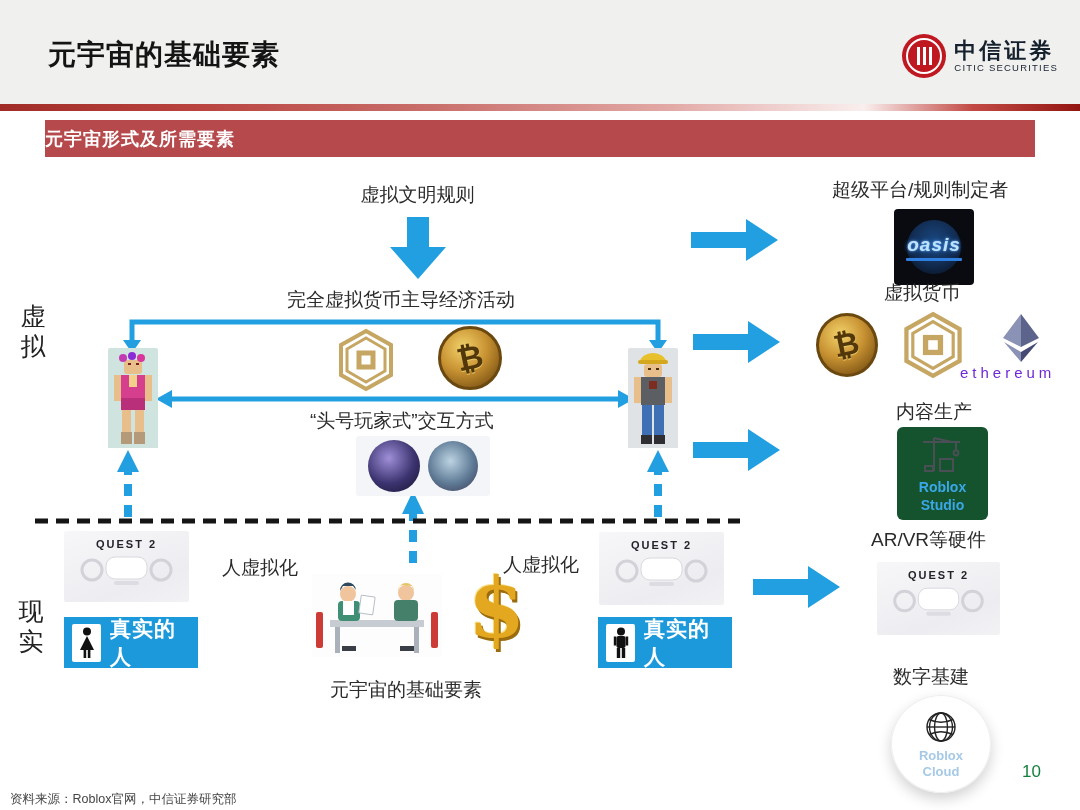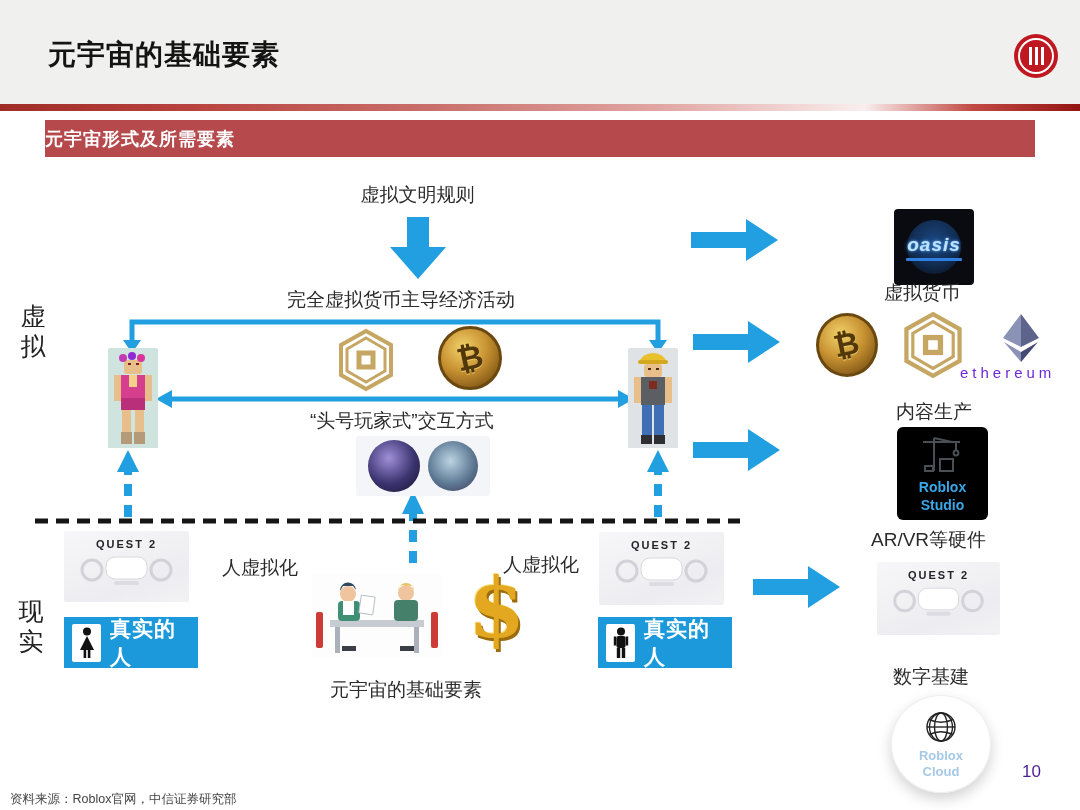--- a/index.html
+++ b/index.html
@@ -43,50 +43,54 @@
   .dollar{font-family:"DejaVu Serif","Liberation Serif",serif;font-weight:bold;
           color:#e3a81f;text-shadow:2px 3px 0 #9a6c0d,-1px -1px 0 #f8e08a;}
   
   .oasis{background:#0a0b10;border-radius:4px;display:flex;flex-direction:column;align-items:center;justify-content:center;overflow:hidden;position:relative;}
   .oasis .globe{position:absolute;width:54px;height:54px;border-radius:50%;
     background:radial-gradient(circle at 50% 40%,#1d4f8d 0%,#123059 55%,#060a14 100%);opacity:.9;}
   .oasis .ot{position:relative;font-size:19px;font-weight:bold;font-style:italic;color:#bfe3ff;
     letter-spacing:1px;text-shadow:0 0 5px #2e7fe0,0 0 2px #9cd2ff;}
   .oasis .ob{position:relative;width:56px;height:3px;background:#2e7fe0;margin-top:2px;border-radius:1px;}
   
-  .studio{background:#000000;border-radius:6px;display:flex;flex-direction:column;align-items:center;justify-content:center;gap:4px;}
+  .studio{background:#14532d;border-radius:6px;display:flex;flex-direction:column;align-items:center;justify-content:center;gap:4px;}
   .studio .st{font-size:14px;font-weight:bold;color:var(--studio-blue,#3aa7e8);text-align:center;line-height:1.25;width:70px;}
   .cloud{background:#fff;border-radius:50%;box-shadow:0 6px 14px rgba(0,0,0,.18),0 0 0 1px #eee inset;
          display:flex;flex-direction:column;align-items:center;justify-content:center;gap:3px;}
   .cloud .ct{font-size:13px;font-weight:bold;color:var(--cloud-blue,#a5c9e6);text-align:center;line-height:1.2;width:64px;}
   .eth-word{font-size:15px;color:#6d28d9;letter-spacing:4px;}
   
   .avatar{border-radius:2px;overflow:hidden;}
   
   .games{background:#f3f5f8;border-radius:3px;display:flex;align-items:center;justify-content:center;gap:8px;}
   .gc{border-radius:50%;}
   .gc1{width:52px;height:52px;background:radial-gradient(circle at 40% 35%,#9f8fd8 0%,#3c3470 55%,#14122e 100%);}
   .gc2{width:50px;height:50px;background:radial-gradient(circle at 45% 40%,#bcd3e2 0%,#5f7b96 55%,#3a3550 100%);}
   .footer-src{left:10px;top:791px;font-size:12.5px;color:#444;}
-  .page-num{left:1022px;top:762px;font-size:17px;color:#4c1d95;}
+  .page-num{left:1022px;top:762px;font-size:17px;color:#15803d;}
 </style>
 </head>
 <body>
 
 <div class="slide">
 
   <div class="abs header"></div>
   <div class="abs page-title">元宇宙的基础要素</div>
   <div class="abs logo-wrap">
     <div class="logo-circle">
       <span class="logo-bars">
           <i></i>
           <i></i>
           <i></i>
         </span>
+    </div>
+    <div class="logo-text">
+      <span class="logo-cn">中信证券</span>
+      <span class="logo-en">CITIC SECURITIES</span>
     </div>
   </div>
   <div class="abs red-divider"></div>
 
   <div class="abs banner">
     <span>元宇宙形式及所需要素</span>
   </div>
 
   <svg class="abs" style="left:0;top:0;width:1080px;height:810px;pointer-events:none;" viewBox="0 0 1080 810">
     <g>
@@ -260,20 +264,21 @@
   <svg class="abs" style="left:693px;top:321px;" width="87" height="42" viewBox="0 0 87 42">
     <polygon points="0,13 55,13 55,0 87,21 55,42 55,29 0,29" fill="var(--accent-blue,#219fe0)"></polygon>
     </svg>
   <svg class="abs" style="left:693px;top:429px;" width="87" height="42" viewBox="0 0 87 42">
     <polygon points="0,13 55,13 55,0 87,21 55,42 55,29 0,29" fill="var(--accent-blue,#219fe0)"></polygon>
     </svg>
   <svg class="abs" style="left:753px;top:566px;" width="87" height="42" viewBox="0 0 87 42">
     <polygon points="0,13 55,13 55,0 87,21 55,42 55,29 0,29" fill="var(--accent-blue,#219fe0)"></polygon>
     </svg>
 
+  <div class="abs lbl" style="left:832px;top:177px;">超级平台/规则制定者</div>
   <div class="abs oasis" style="left:894px;top:209px;width:80px;height:76px;">
     <div class="globe"></div>
     <span class="ot">oasis</span>
     <div class="ob"></div>
   </div>
 
   <div class="abs lbl" style="left:884px;top:280px;">虚拟货币</div>
   <div class="abs btc" style="left:816px;top:313px;width:62px;height:64px;">
     <span style="font-size:31px;">₿</span>
   </div>

